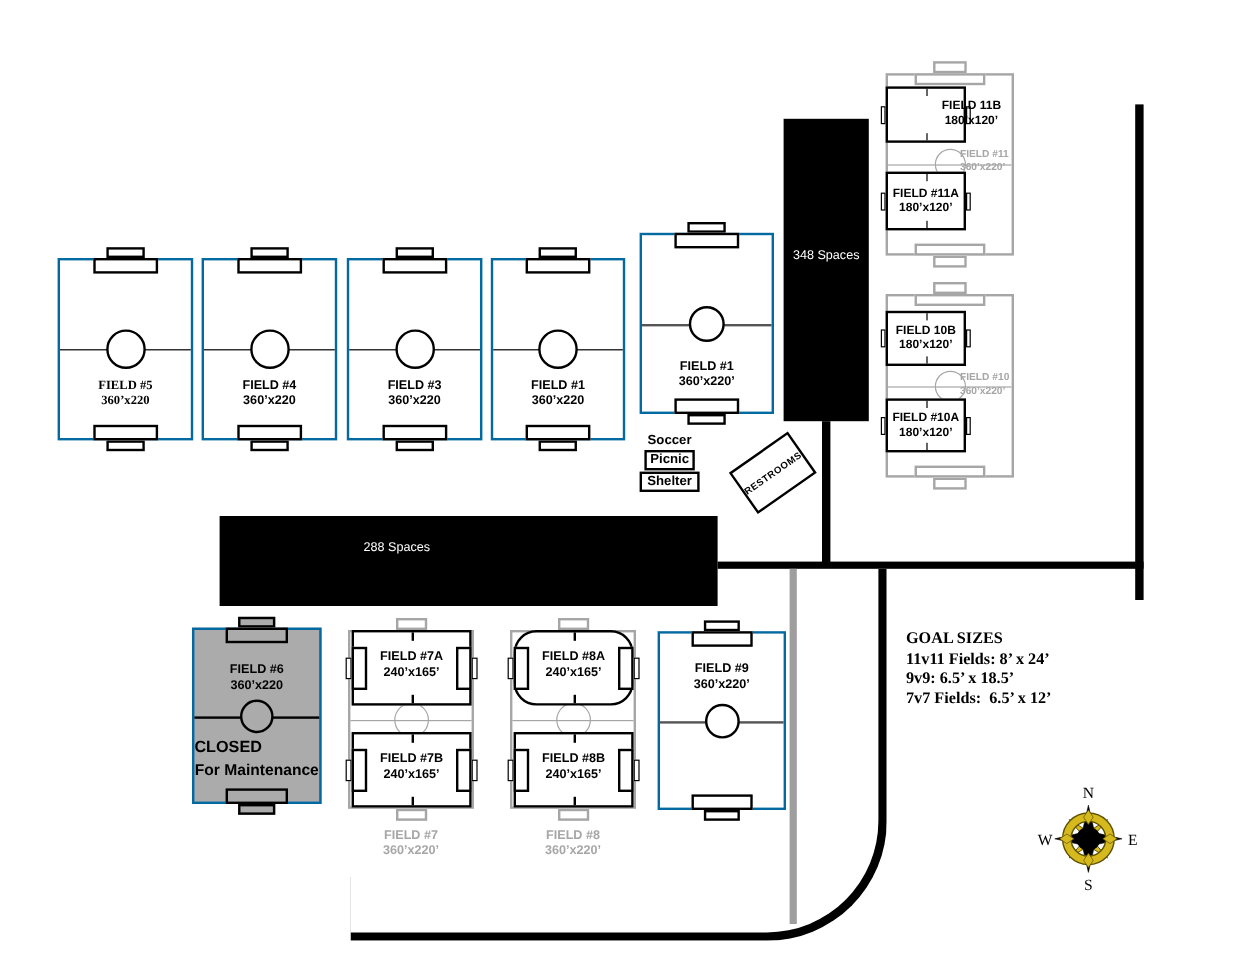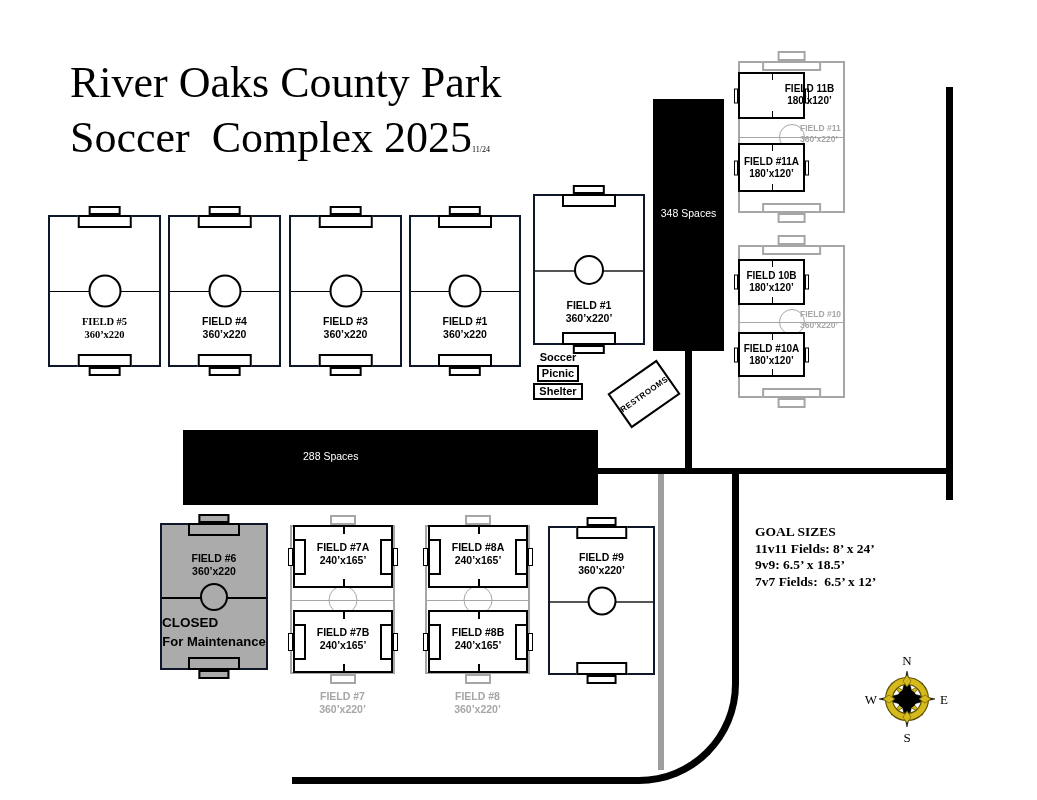--- a/index.html
+++ b/index.html
@@ -15,21 +15,21 @@
   .road{position:absolute;background:#000;}
   .road-grey{position:absolute;background:#9e9e9e;}
   .road-curve{position:absolute;border-right:7px solid #000;border-bottom:7px solid #000;
               border-bottom-right-radius:100px;}
 
   
   .parking{position:absolute;background:#000;color:#fff;font-size:10.5px;}
   .parking span{position:absolute;}
 
   
-  .vfield{position:absolute;background:#fff;border:2px solid #0f172a;box-sizing:border-box;}
+  .vfield{position:absolute;background:#fff;border:2px solid #0369a1;box-sizing:border-box;}
   .vfield .pen{position:absolute;left:50%;transform:translateX(-50%);width:50%;height:13px;
                border:2px solid #000;box-sizing:border-box;background:inherit;}
   .vfield .pen.t{top:-2px;} .vfield .pen.b{bottom:-2px;}
   .vfield .stub{position:absolute;left:50%;transform:translateX(-50%);width:30%;height:9px;
                border:2px solid #000;box-sizing:border-box;background:inherit;}
   .vfield .stub.t{top:-11px;} .vfield .stub.b{bottom:-11px;}
   .vfield .mid{position:absolute;left:0;right:0;top:50%;border-top:1.5px solid #000;}
   .vfield .mid.grey{border-top:2.5px solid #555;}
   .vfield .circ{position:absolute;left:50%;top:50%;transform:translate(-50%,-50%);
                 border:2px solid #000;border-radius:50%;background:inherit;}
@@ -61,21 +61,21 @@
                 border:2px solid #a6a6a6;box-sizing:border-box;background:#fff;}
   .gfield .gstub.t{top:-12px;} .gfield .gstub.b{bottom:-12px;}
   .gfield .gmid{position:absolute;left:0;right:0;top:50%;border-top:1.5px solid #a6a6a6;}
   .gfield .gcirc{position:absolute;left:50%;top:50%;transform:translate(-50%,-50%);
                  border:1.5px solid #a6a6a6;border-radius:50%;background:transparent;}
   .gtext{position:absolute;color:#a6a6a6;font-size:8.5px;line-height:10.5px;font-weight:bold;z-index:2;}
   .glabel{position:absolute;text-align:center;color:#a6a6a6;font-weight:bold;
           font-size:10.5px;line-height:13px;}
 
   
-  .shelter{position:absolute;left:532px;top:351px;width:52px;text-align:center;
+  .shelter{position:absolute;left:532px;top:361px;width:52px;text-align:center;
            font-weight:bold;font-size:11px;line-height:13px;}
   .shelter .bx{border:2px solid #000;margin:1px auto 0 auto;background:#fff;}
   .restrooms{position:absolute;left:614px;top:373px;width:56px;height:38px;border:2px solid #000;
              background:#fff;transform:rotate(-35deg);display:flex;align-items:center;
              justify-content:center;font-weight:bold;font-size:8px;letter-spacing:0.5px;z-index:2;}
 
   
   .goalsizes{position:absolute;left:755px;top:524px;font-family:"Liberation Serif",serif;
              font-weight:bold;font-size:13.5px;line-height:16.5px;color:#000;white-space:pre;}
 
@@ -84,21 +84,20 @@
   .closed-big{position:absolute;left:0;width:100%;text-align:left;font-weight:bold;font-size:13.5px;}
   .closed-sub{position:absolute;left:0;width:100%;text-align:center;font-weight:bold;font-size:13px;}
 
   .compass{position:absolute;left:862px;top:651px;width:90px;height:94px;}
 </style>
 </head>
 <body>
 
 <div id="page">
 
-  <div class="title"><span>River Oaks County Park</span><br><span>Soccer  Complex 2025</span><span class="rev">11/24</span></div>
 
   <div class="road" style="left:946px;top:87px;width:7px;height:413px;"></div>
   <div class="road" style="left:598px;top:468px;width:355px;height:6px;"></div>
   <div class="road" style="left:685px;top:351px;width:7px;height:119px;"></div>
   <div class="road-grey" style="left:658px;top:474px;width:6px;height:296px;"></div>
   <div class="road-curve" style="left:292px;top:474px;width:440px;height:303px;"></div>
 
   <div class="parking" style="left:653px;top:99px;width:71px;height:252px;">
     <span style="left:0;width:100%;text-align:center;top:108px;">348 Spaces</span>
   </div>
@@ -291,21 +290,21 @@
   </div>
   <div class="glabel" style="left:290px;top:690px;width:105px;">
       <div>FIELD #7</div>
       <div>360’x220’</div>
     </div>
 
   <div class="gfield" style="left:425px;top:525px;width:105px;height:149px;">
     <div class="gstub t" style="width:26px;"></div>
     <div class="gmid"></div>
       <div class="gcirc" style="width:27px;height:27px;"></div>
-    <div class="hfield" style="left:1px;top:-2px;width:100px;height:63px;border-width:2.5px;">
+    <div class="hfield" style="left:1px;top:-2px;width:100px;height:63px;border-width:2.5px;border-radius:19px;">
       <div class="hpen l"></div>
         <div class="hpen r"></div>
       <div class="hgl l"></div>
         <div class="hgl r"></div>
       <div class="tick t" style="height:7px;"></div>
         <div class="tick b" style="height:7px;"></div>
       <div class="hlabel" style="top:14px;font-size:10.5px;line-height:13px;">
           <div>FIELD #8A</div>
           <div>240’x165’</div>
         </div>

